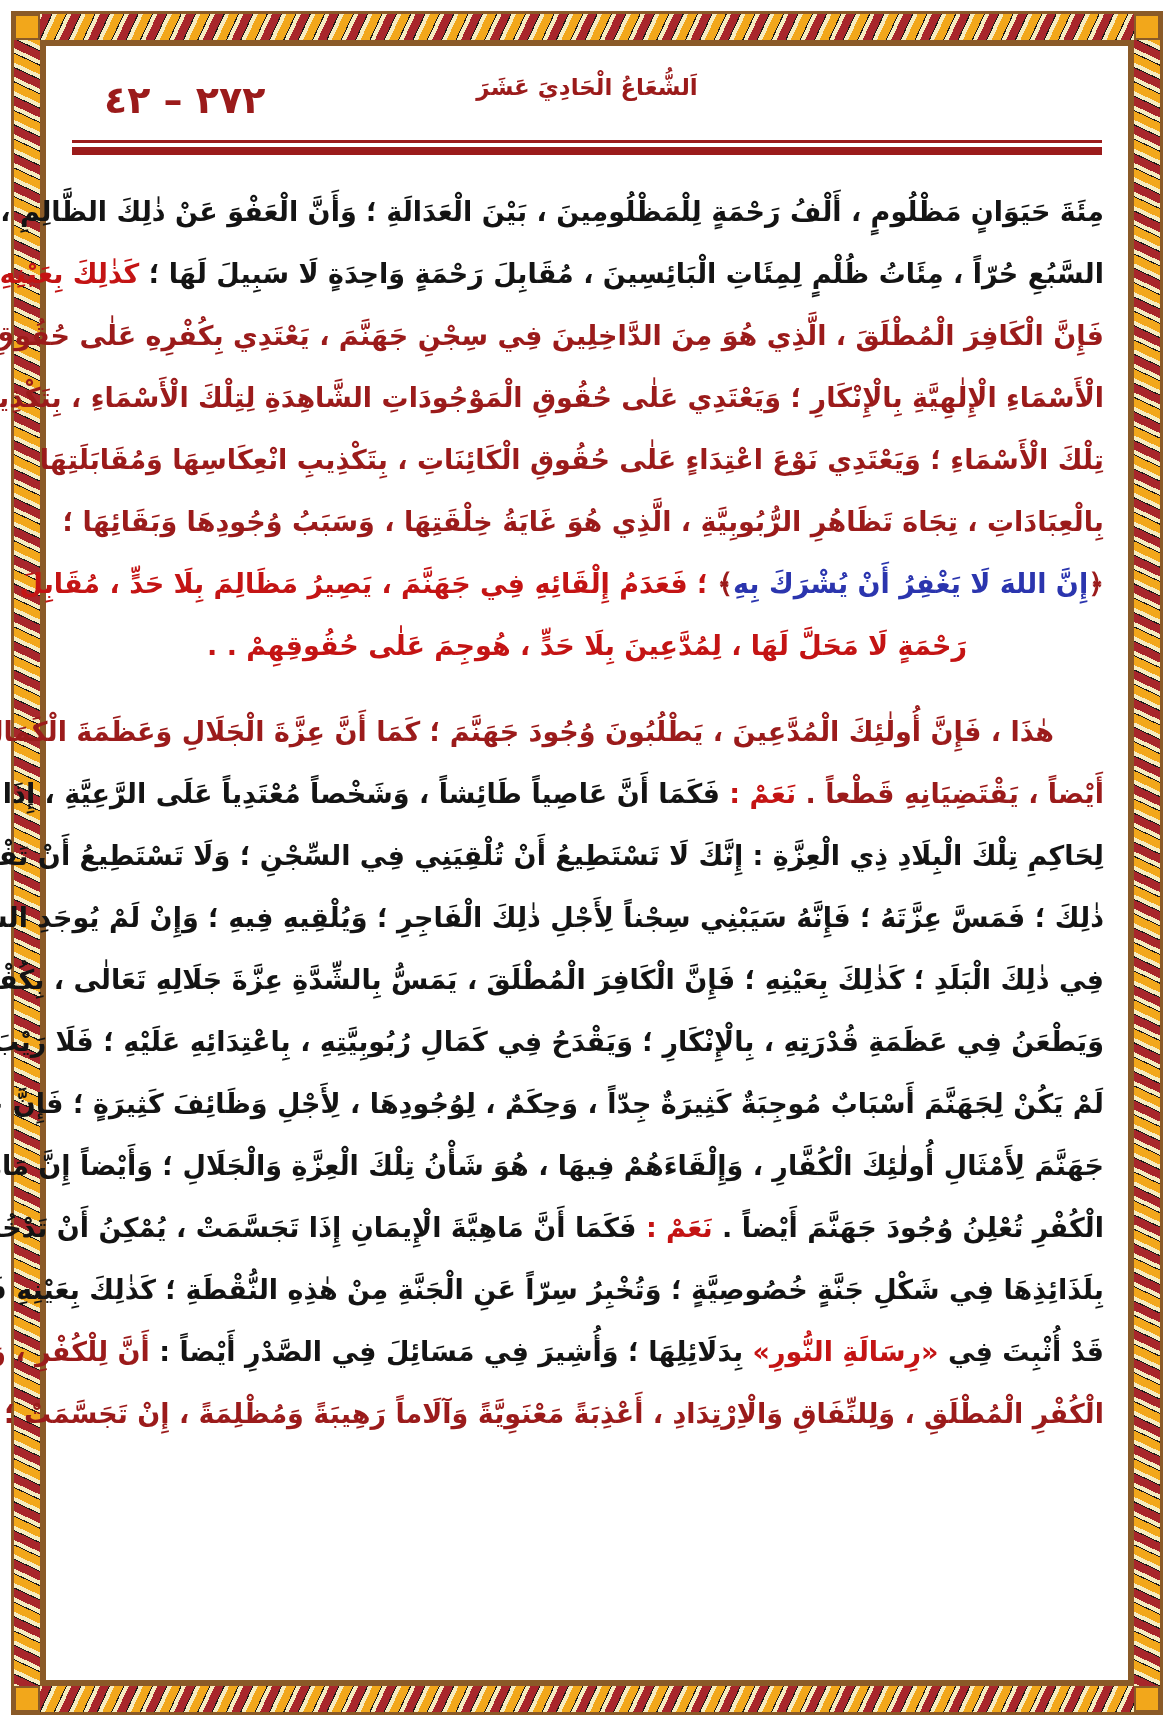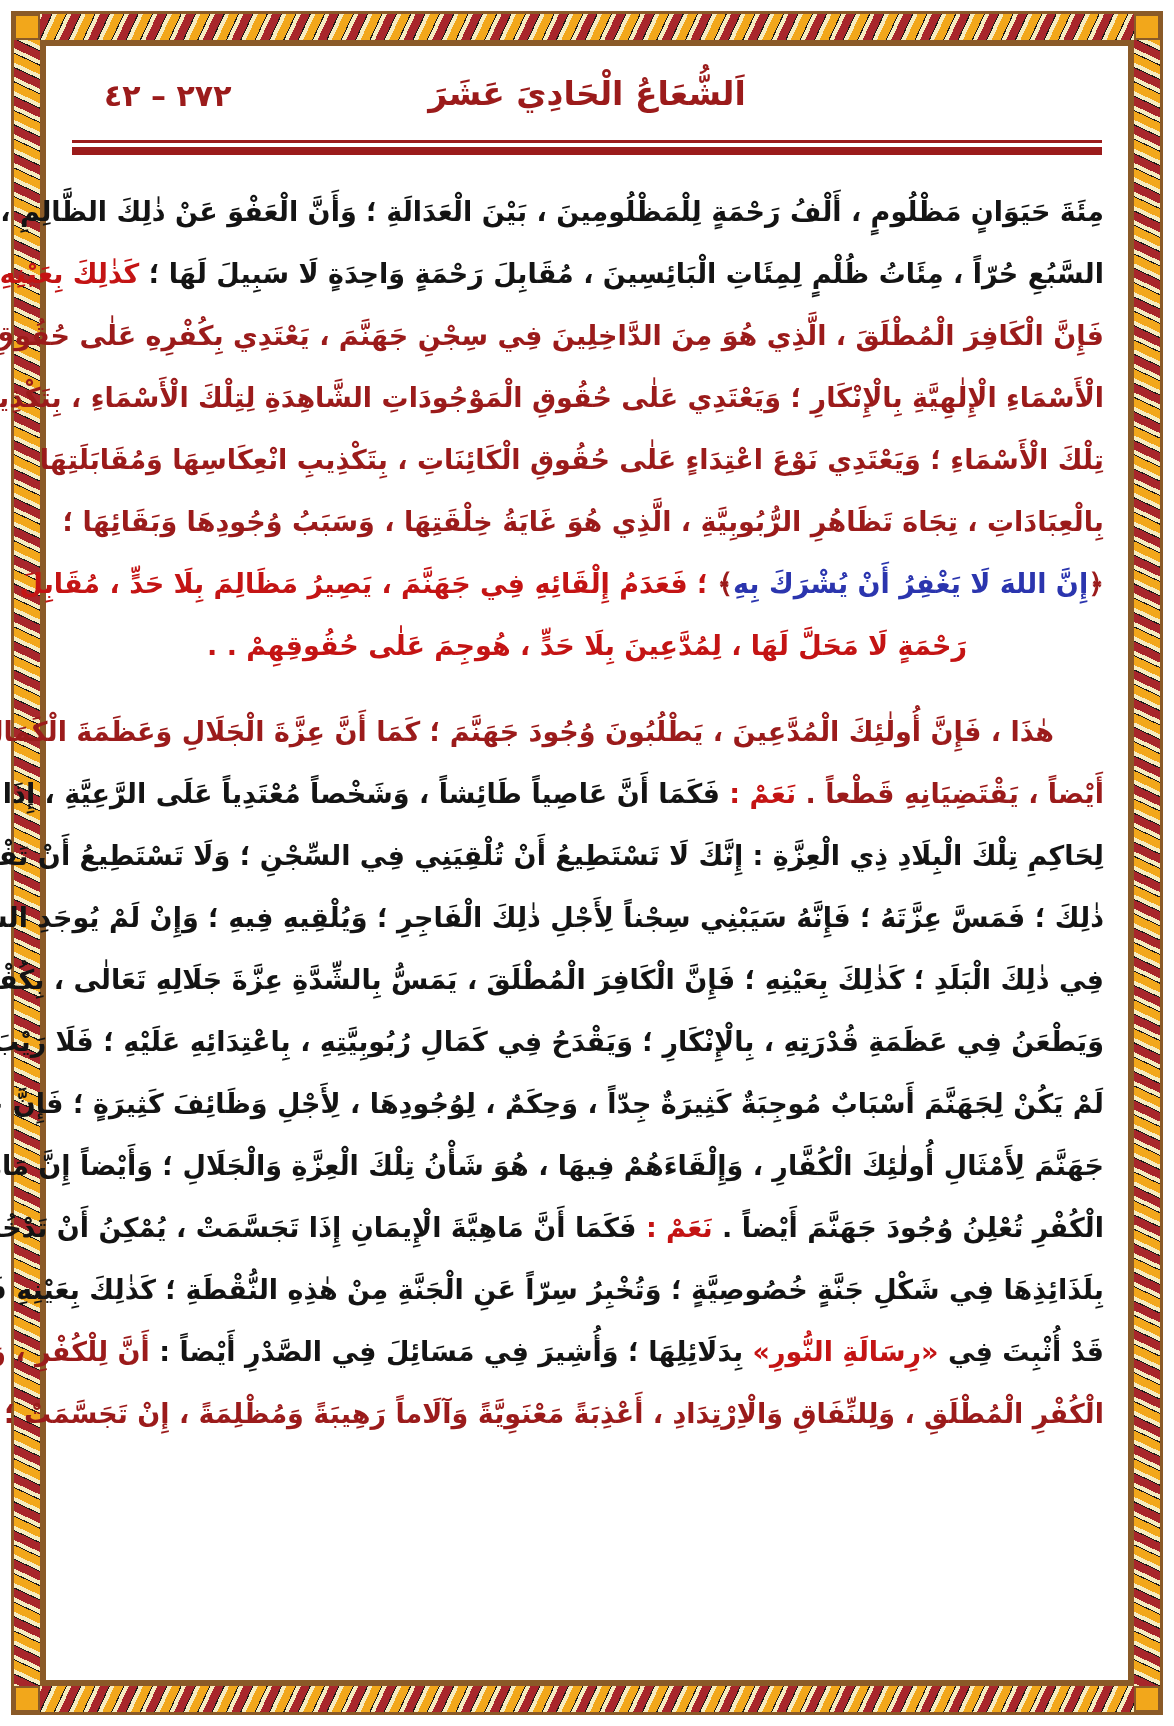--- a/index.html
+++ b/index.html
@@ -42,25 +42,25 @@
   }
   
   .content{
     position:absolute;inset:46px;
     padding:22px 24px 0 24px;
     direction:rtl;
   }
   .header{position:relative;height:72px;}
   .page-title{
     position:absolute;right:50%;transform:translateX(50%);top:6px;
-    color:var(--dark_red);font-weight:bold;font-size:33px;white-space:nowrap;
+    color:var(--dark_red);font-weight:bold;font-size:23px;white-space:nowrap;
   }
   .page-numbers{
     position:absolute;left:34px;top:10px;
-    color:var(--dark_red);font-weight:bold;font-size:30px;white-space:nowrap;
+    color:var(--dark_red);font-weight:bold;font-size:38px;white-space:nowrap;
   }
   .double-rule{
     height:4px;border-top:3px solid var(--dark_red);border-bottom:8px solid var(--dark_red);
     margin:0 2px 26px 2px;
   }
   .para{direction:rtl;}
   .para + .para{margin-top:24px;}
   .line{
     font-size:27px;font-weight:bold;line-height:62px;height:62px;
     text-align:justify;text-align-last:justify;text-justify:inter-word;

